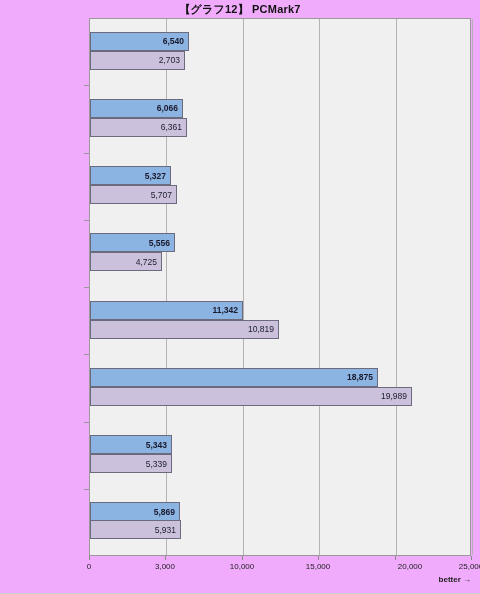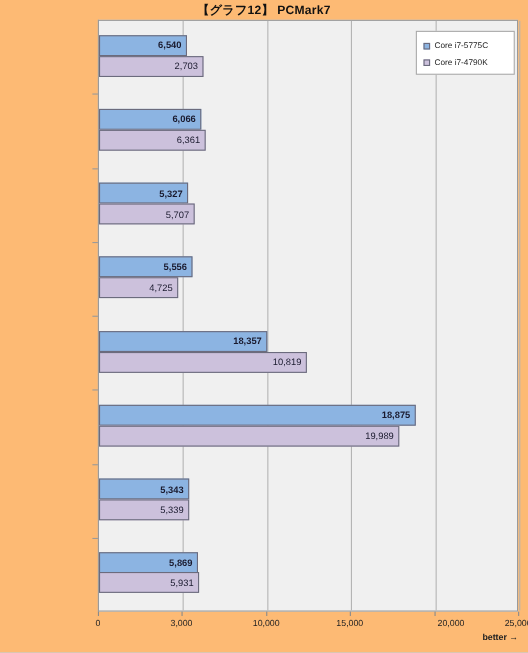--- a/index.html
+++ b/index.html
@@ -13,21 +13,21 @@
     font-family: "Liberation Sans", "DejaVu Sans", sans-serif;
     color: #1a1a1a;
     position: relative;
     overflow: hidden;
   }
   #chart-root {
     position: absolute;
     left: 0; top: 0;
     width: 480px;
     height: 594px;
-    background: #fdba74;
+    background: #f0abfc;
     border-bottom: 1px solid #cccccc;
     box-sizing: border-box;
   }
 
   
   #chart-title {
     position: absolute;
     left: 0; top: 2px;
     width: 480px;
     text-align: center;
@@ -163,21 +163,21 @@
 
   <div id="plot-area">
     <div id="gridlines">
         <div class="gridline" style="left: 76px;"></div>
         <div class="gridline" style="left: 153px;"></div>
         <div class="gridline" style="left: 229px;"></div>
         <div class="gridline" style="left: 306px;"></div>
         <div class="gridline" style="left: 382px;"></div>
       </div>
     <div id="bars-layer">
-        <div class="bar series-0" style="top: 12.625px; width: 80px;">
+        <div class="bar series-0" style="top: 12.625px; width: 99px;">
           <span class="bar-label">6,540</span>
         </div>
         <div class="bar series-1" style="top: 31.625px; width: 95px;">
           <span class="bar-label">2,703</span>
         </div>
         <div class="bar series-0" style="top: 79.875px; width: 93px;">
           <span class="bar-label">6,066</span>
         </div>
         <div class="bar series-1" style="top: 98.875px; width: 97px;">
           <span class="bar-label">6,361</span>
@@ -188,29 +188,29 @@
         <div class="bar series-1" style="top: 166.125px; width: 87px;">
           <span class="bar-label">5,707</span>
         </div>
         <div class="bar series-0" style="top: 214.375px; width: 85px;">
           <span class="bar-label">5,556</span>
         </div>
         <div class="bar series-1" style="top: 233.375px; width: 72px;">
           <span class="bar-label">4,725</span>
         </div>
         <div class="bar series-0" style="top: 281.625px; width: 153px;">
-          <span class="bar-label">18,357</span>
+          <span class="bar-label">11,342</span>
         </div>
         <div class="bar series-1" style="top: 300.625px; width: 189px;">
           <span class="bar-label">10,819</span>
         </div>
         <div class="bar series-0" style="top: 348.875px; width: 288px;">
           <span class="bar-label">18,875</span>
         </div>
-        <div class="bar series-1" style="top: 367.875px; width: 273px;">
+        <div class="bar series-1" style="top: 367.875px; width: 322px;">
           <span class="bar-label">19,989</span>
         </div>
         <div class="bar series-0" style="top: 416.125px; width: 82px; padding-left: 16px;">
           <span class="bar-label">5,343</span>
         </div>
         <div class="bar series-1" style="top: 435.125px; width: 82px;">
           <span class="bar-label">5,339</span>
         </div>
         <div class="bar series-0" style="top: 483.375px; width: 90px;">
           <span class="bar-label">5,869</span>
@@ -241,24 +241,14 @@
       <div class="x-tick" style="left: 318px;"></div>
       <div class="x-tick-label" style="left: 318px;">15,000</div>
       <div class="x-tick" style="left: 395px;"></div>
       <div class="x-tick-label" style="left: 410px;">20,000</div>
       <div class="x-tick" style="left: 471px;"></div>
       <div class="x-tick-label" style="left: 471px;">25,000</div>
     </div>
 
   <div id="better-note">better →</div>
 
-  <div id="legend">
-    <div class="legend-row">
-      <span class="legend-swatch series-0"></span>
-      <span class="legend-text">Core i7-5775C</span>
-    </div>
-    <div class="legend-row">
-      <span class="legend-swatch series-1"></span>
-      <span class="legend-text">Core i7-4790K</span>
-    </div>
-  </div>
 
 </div>
 
 </body></html>

